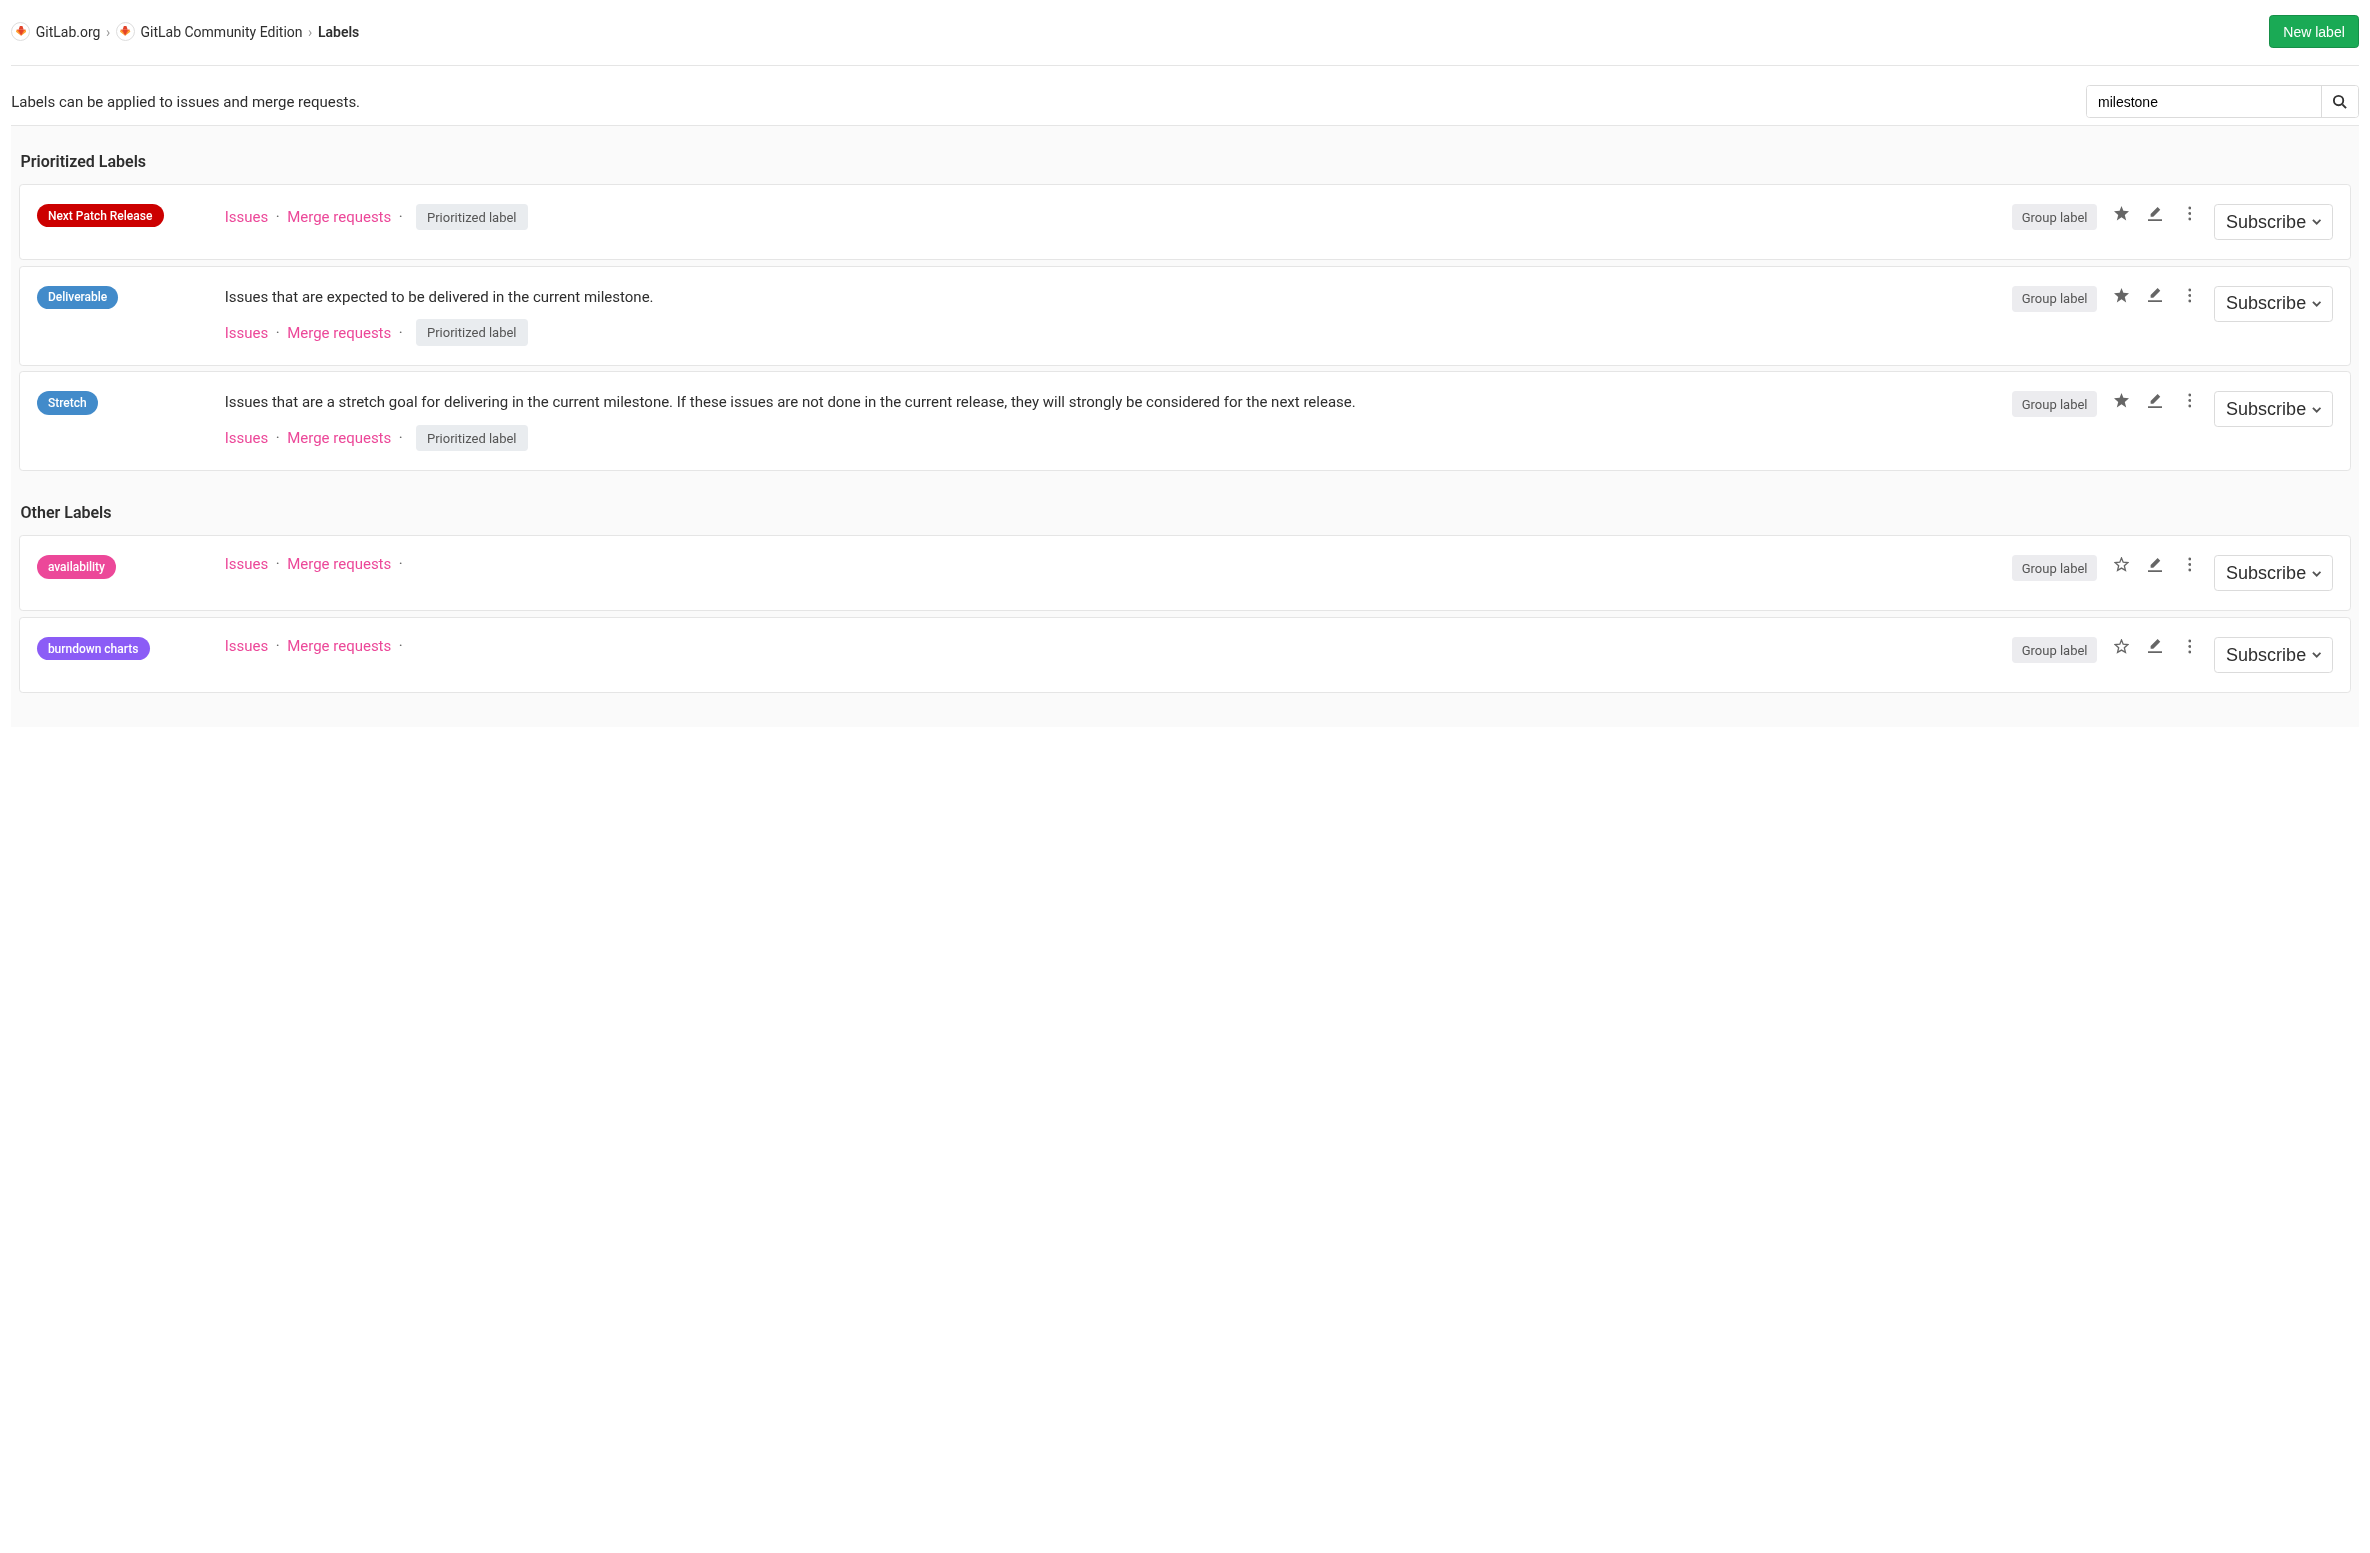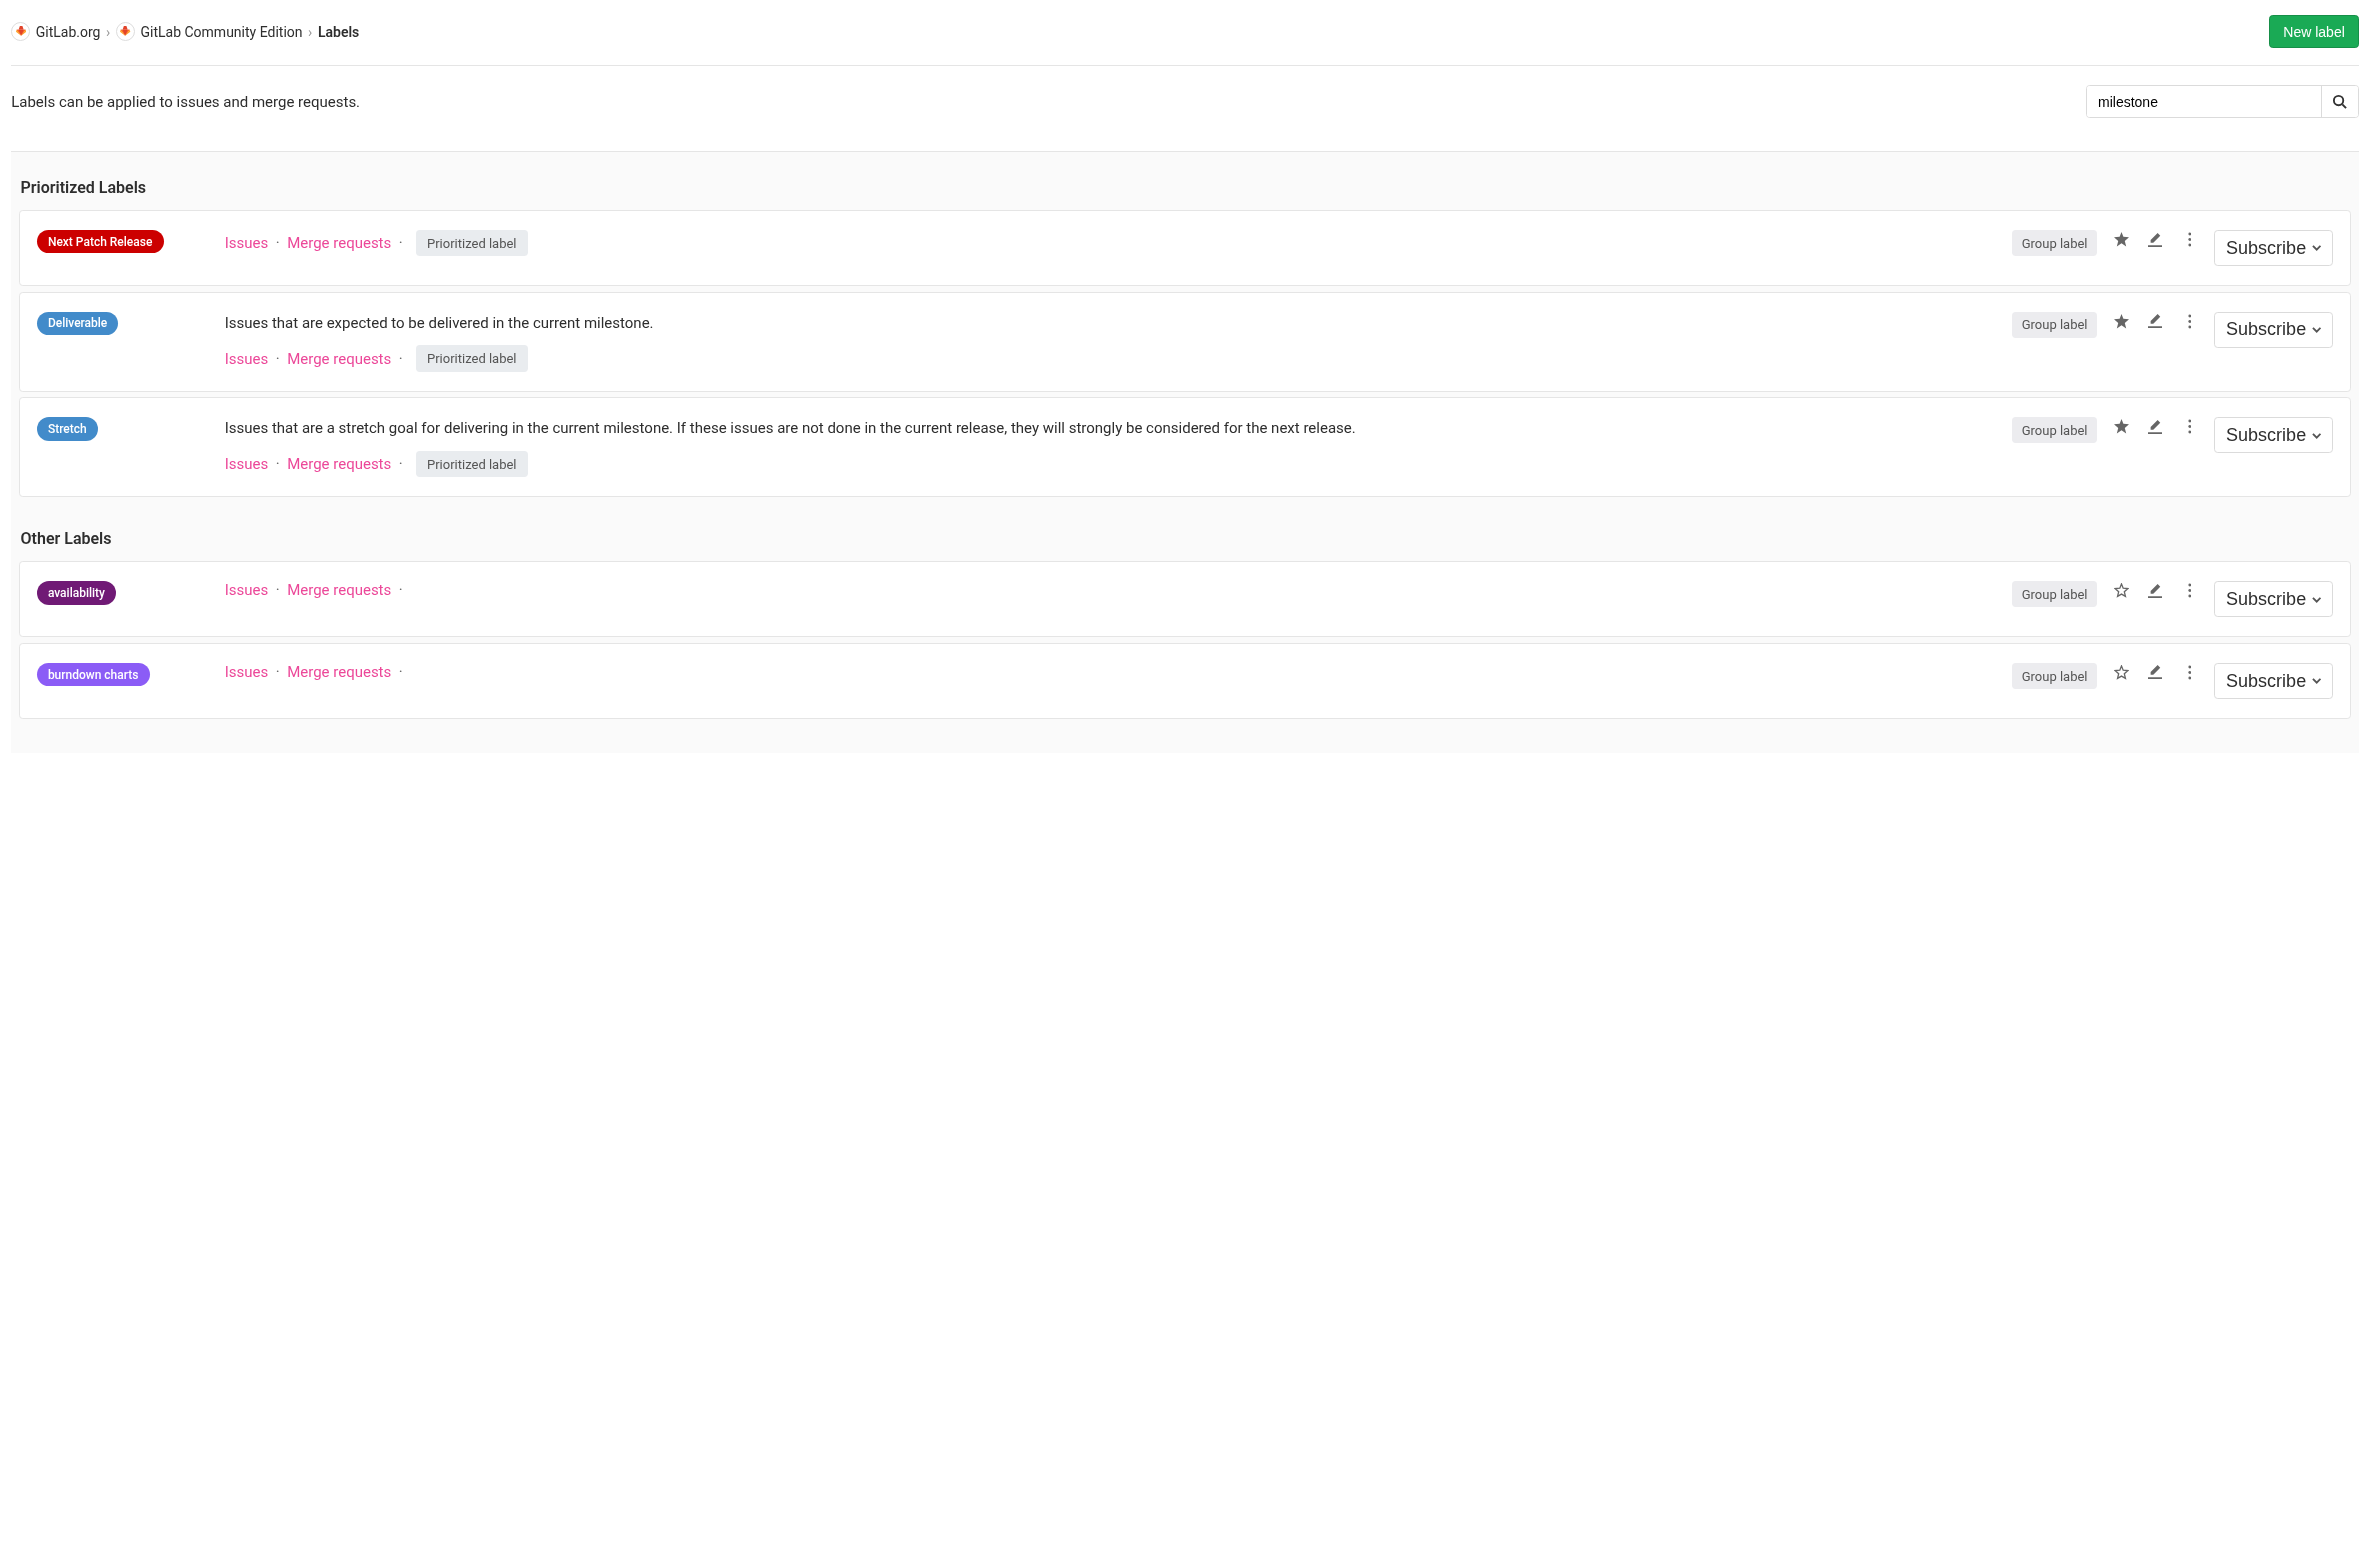--- a/index.html
+++ b/index.html
@@ -53,21 +53,21 @@
       font-size: 14px;
       font-weight: 500;
       cursor: pointer;
     }
 
     
     .intro-row {
       display: flex;
       align-items: center;
       justify-content: space-between;
-      padding: 19px 0 33px;
+      padding: 19px 0 7px;
       border-bottom: 0.9px solid #e5e5e5;
     }
     .intro-text { font-size: 15px; }
     .search-wrap {
       display: flex;
       border: 0.9px solid #dbdbdb;
       border-radius: 3.7px;
       overflow: hidden;
     }
     .search-input {
@@ -357,21 +357,21 @@
         </span>
       </button>
     </div>
   </div>
     </div>
 
   <div class="section-title" style="margin-top:32px;">Other Labels</div>
   <div id="other-list">
       <div class="label-card">
     <div class="col-tag">
-      <span class="label-pill" style="background: #701a75;">availability</span>
+      <span class="label-pill" style="background: #ec4899;">availability</span>
     </div>
     <div class="col-body">
       <div class="link-row">
         <a href="#">Issues</a>
         <span class="dot-sep">·</span>
         <a href="#">Merge requests</a>
         <span class="dot-sep">·</span>
 
       </div>
     </div>

